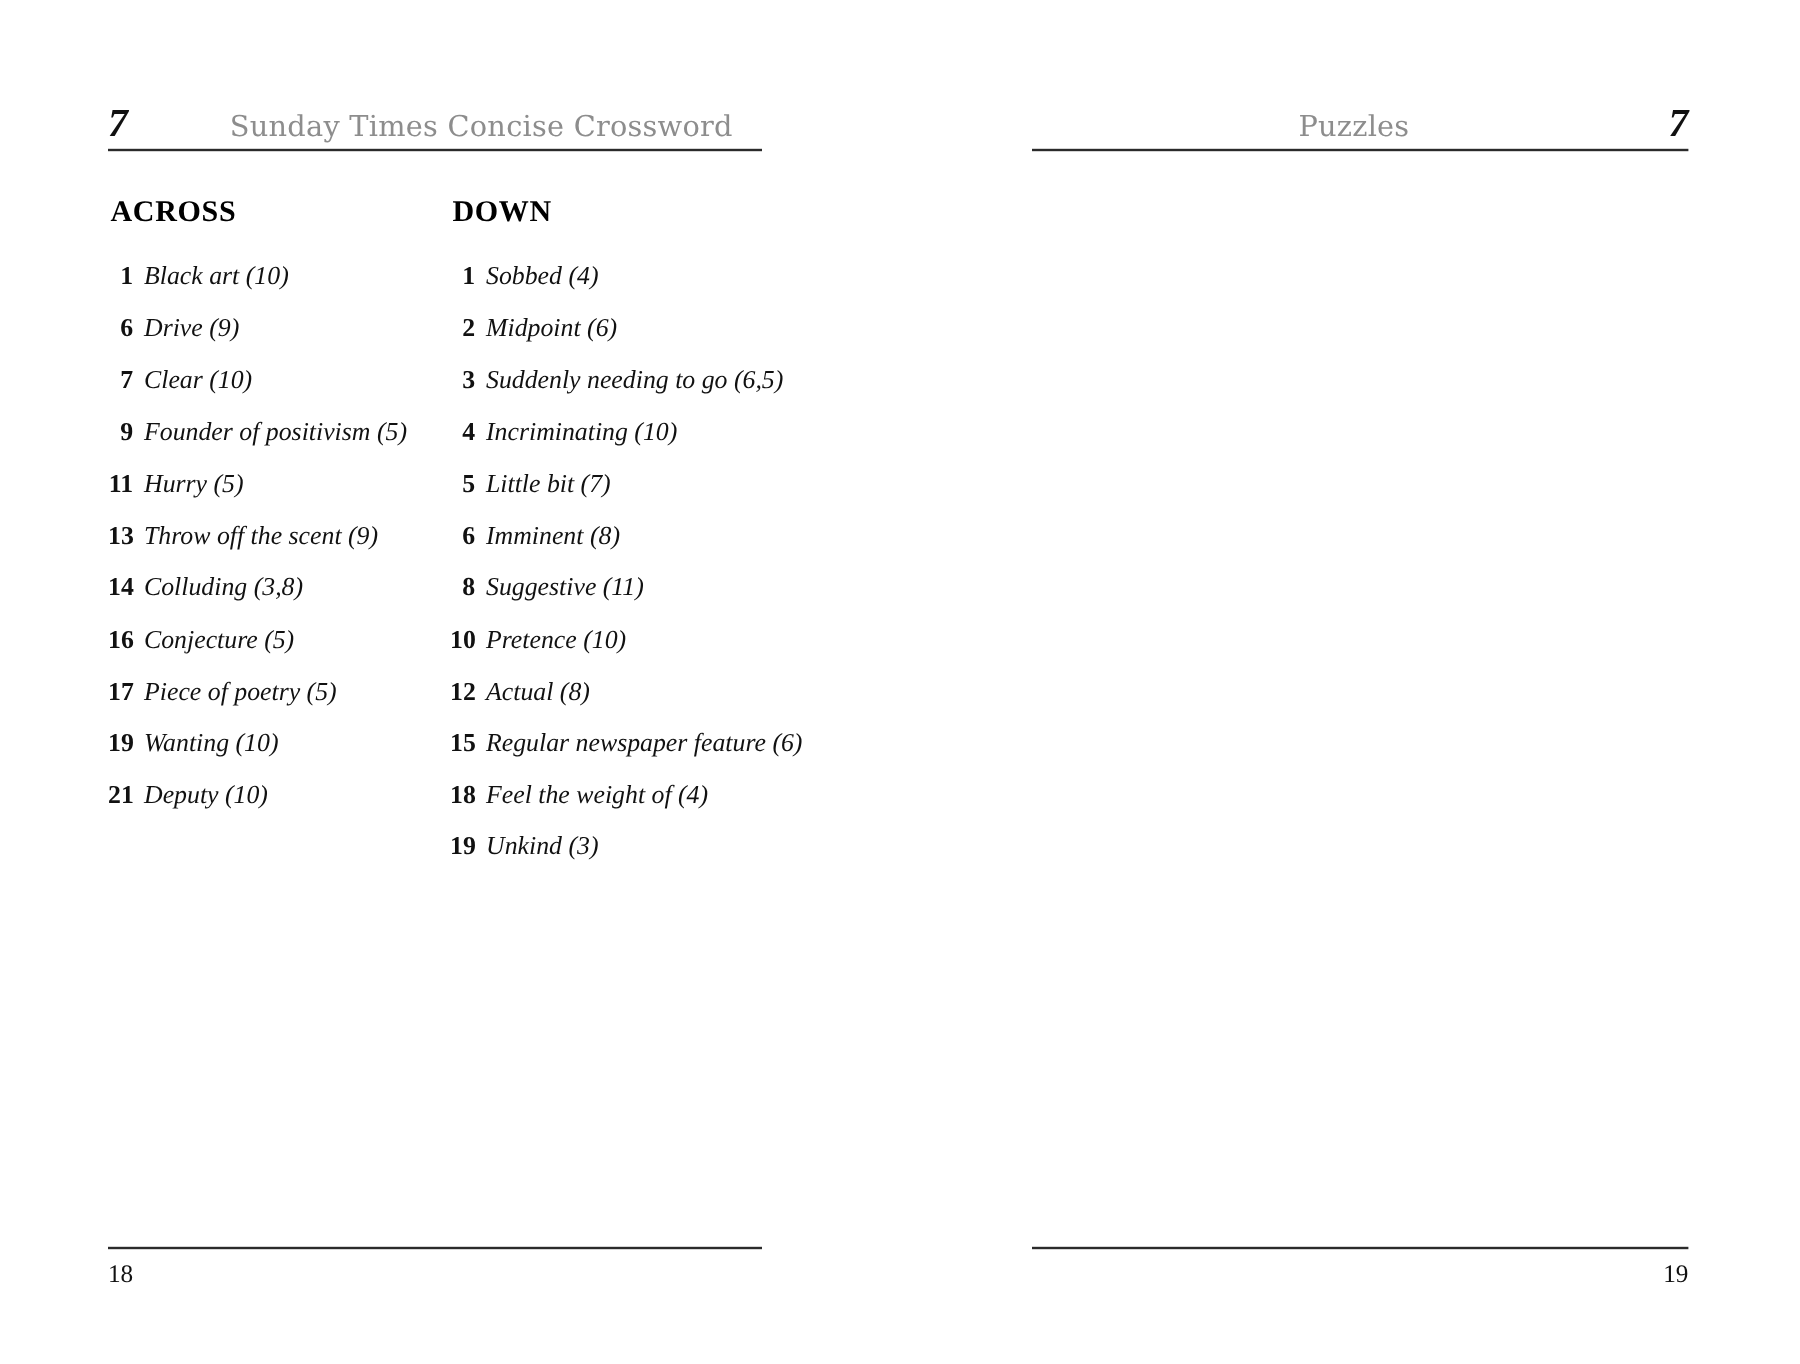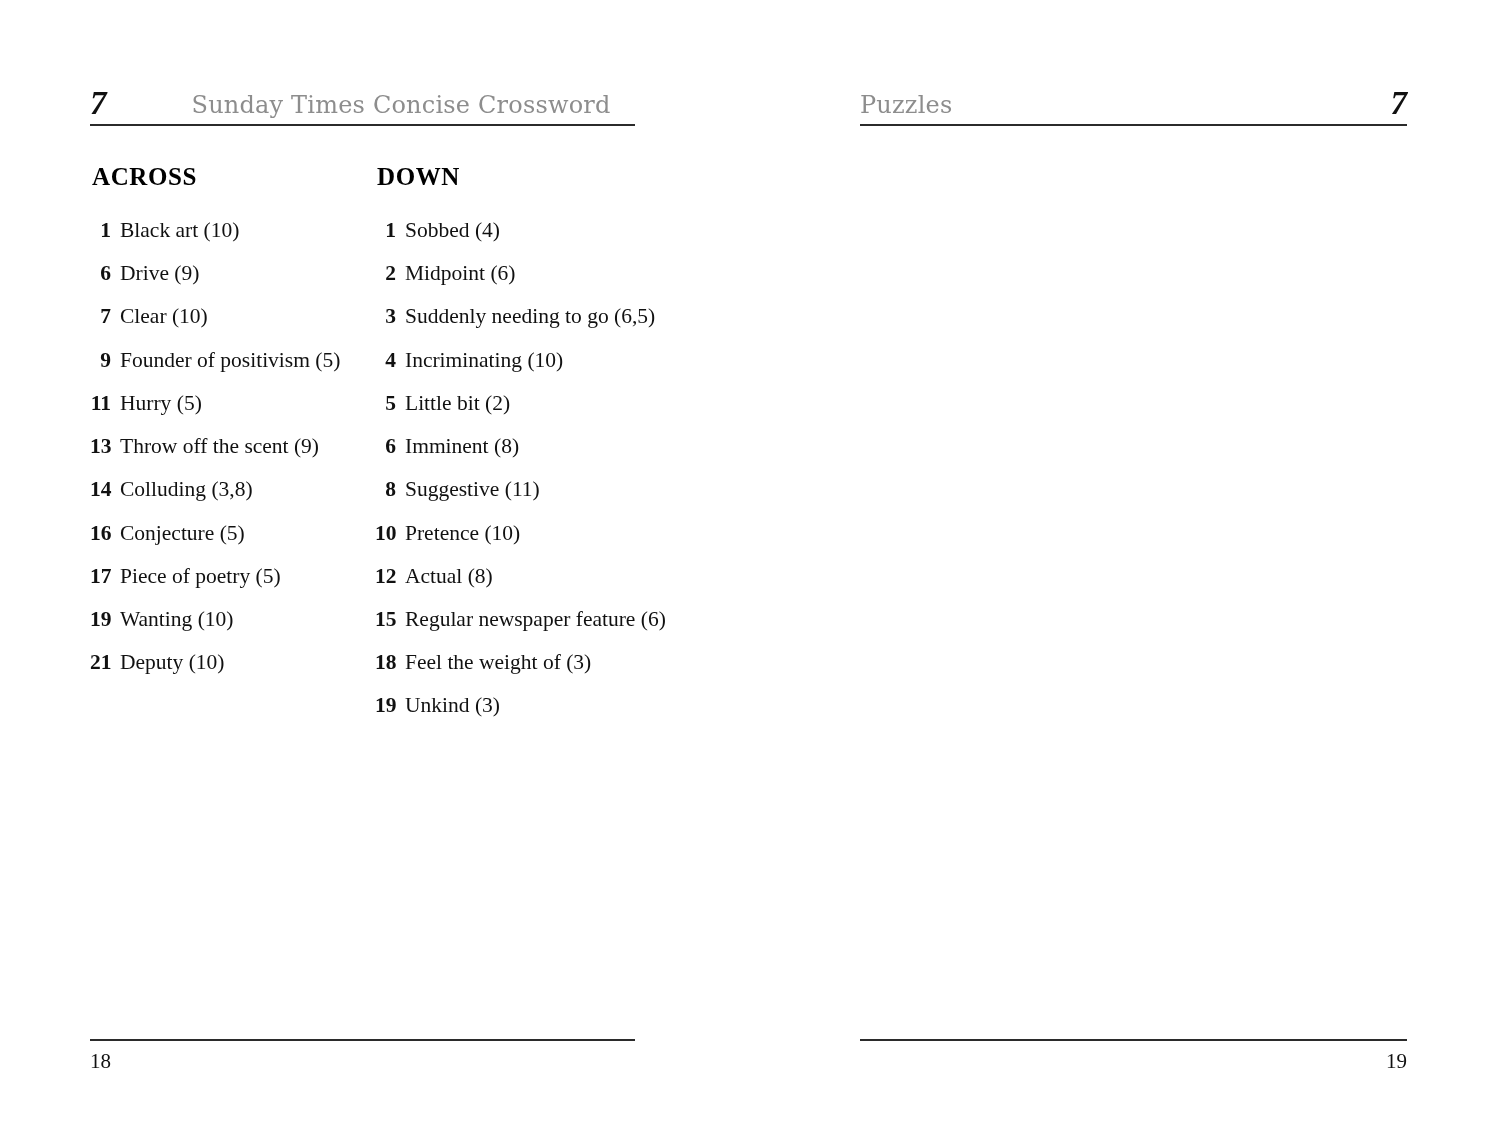--- a/index.html
+++ b/index.html
@@ -62,21 +62,21 @@
   }
   .runhead-title {
     font-family: "DejaVu Serif", serif;
     font-size: 24px;
     color: #8d8d8d;
     letter-spacing: 0.2px;
     line-height: 1;
     padding-bottom: 7px;
   }
   .runhead-left .runhead-title { margin-left: 85px; }
-  .runhead-right .runhead-title { margin-right: auto; }
+  .runhead-right .runhead-title { margin-right: auto; margin-left: 222px; }
   .runhead-right .folio-big { margin-left: auto; }
 
   
   .clues {
     position: absolute;
     top: 163px;
     left: 90px;
     width: 580px;
     display: flex;
     gap: 0px;
@@ -106,21 +106,21 @@
     color: #111111;
   }
   .clue-num {
     font-weight: 700;
     min-width: 30px;
     text-align: right;
     padding-right: 9px;
     box-sizing: border-box;
     flex: 0 0 30px;
   }
-  .clue-text { flex: 1 1 auto; }
+  .clue-text { flex: 1 1 auto; font-style: italic; }
 
   
   .footer {
     position: absolute;
     bottom: 56px;
     height: 42px;
     box-sizing: border-box;
     border-top: 2.5px solid #2b2b2b;
     display: flex;
     align-items: flex-start;
@@ -212,21 +212,21 @@
             <li class="clue-item">
               <span class="clue-num">3</span>
               <span class="clue-text">Suddenly needing to go (6,5)</span>
             </li>
             <li class="clue-item">
               <span class="clue-num">4</span>
               <span class="clue-text">Incriminating (10)</span>
             </li>
             <li class="clue-item">
               <span class="clue-num">5</span>
-              <span class="clue-text">Little bit (2)</span>
+              <span class="clue-text">Little bit (7)</span>
             </li>
             <li class="clue-item">
               <span class="clue-num">6</span>
               <span class="clue-text">Imminent (8)</span>
             </li>
             <li class="clue-item">
               <span class="clue-num">8</span>
               <span class="clue-text">Suggestive (11)</span>
             </li>
             <li class="clue-item">
@@ -236,21 +236,21 @@
             <li class="clue-item">
               <span class="clue-num">12</span>
               <span class="clue-text">Actual (8)</span>
             </li>
             <li class="clue-item">
               <span class="clue-num">15</span>
               <span class="clue-text">Regular newspaper feature (6)</span>
             </li>
             <li class="clue-item">
               <span class="clue-num">18</span>
-              <span class="clue-text">Feel the weight of (3)</span>
+              <span class="clue-text">Feel the weight of (4)</span>
             </li>
             <li class="clue-item">
               <span class="clue-num">19</span>
               <span class="clue-text">Unkind (3)</span>
             </li>
           </ul>
       </div>
 
     </div>
 

